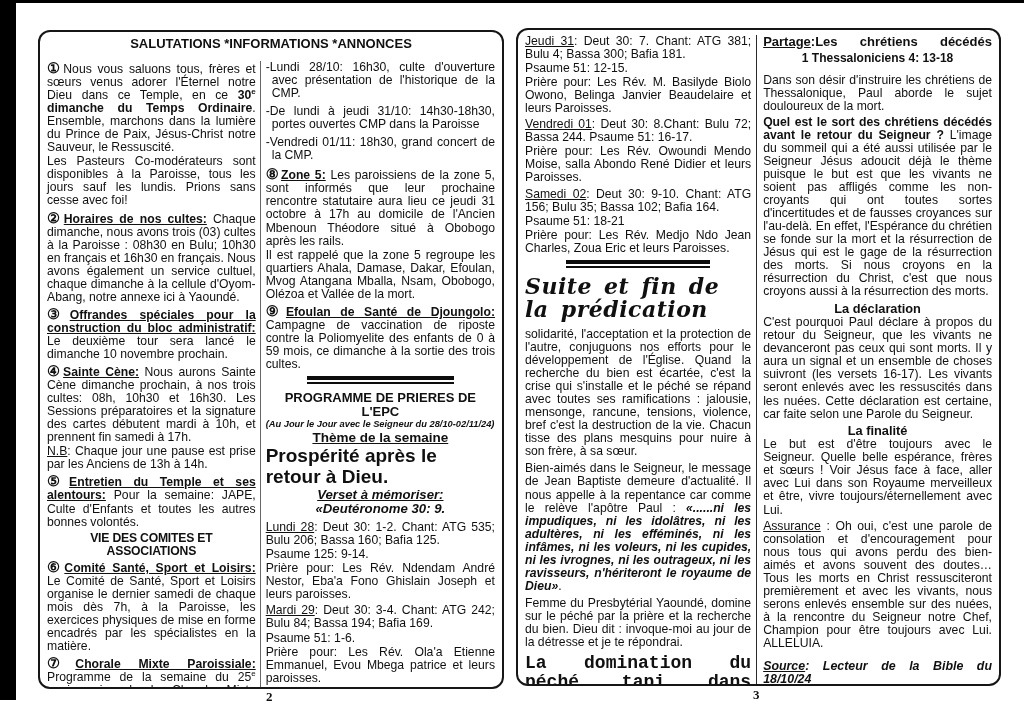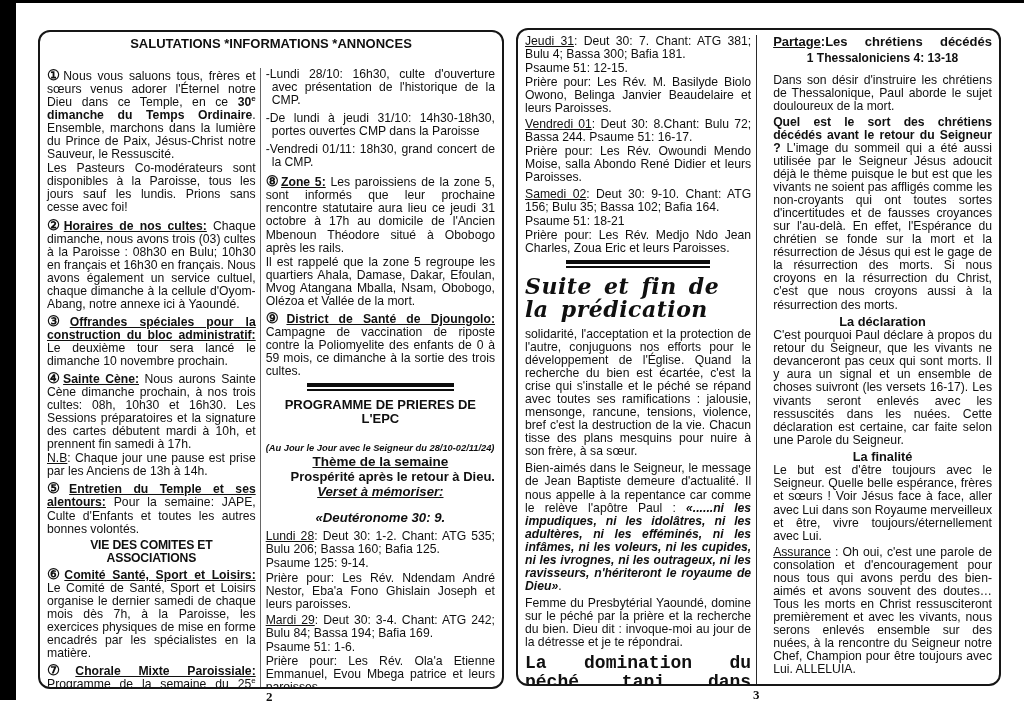--- a/index.html
+++ b/index.html
@@ -3,41 +3,41 @@
 <meta charset="utf-8">
 <style>
   html,body{margin:0;padding:0;background:#e8e8e8;}
   .canvas{position:relative;width:1024px;height:720px;background:#fff;overflow:hidden;
           font-family:"Liberation Sans",sans-serif;color:#101010;}
   .edge-left{position:absolute;left:0;top:0;width:16px;height:700px;background:#000;}
   .edge-top{position:absolute;left:0;top:0;width:1024px;height:3px;background:#000;}
   .page{position:absolute;background:#fff;border:2px solid #161616;border-radius:12px;overflow:hidden;box-sizing:border-box;}
   .page-left{left:38px;top:30px;width:466px;height:659px;padding:3px 5px 2px 5px;}
   .page-right{left:516px;top:28px;width:485px;height:658px;padding:5px 5px 2px 5px;}
-  .pg-header{text-align:center;font-weight:700;font-size:13px;margin:1px 0 17px 0;}
+  .pg-header{text-align:center;font-weight:700;font-size:13px;margin:1px 0 10px 0;}
   .cols{display:flex;align-items:stretch;}
   .col{box-sizing:border-box;}
   .page-left .col1{width:47.5%;padding:0 4px 0 2px;}
   .page-left .col2{width:52.5%;border-left:1px solid #666;padding:0 2px 0 5px;}
   .page-right .col1{width:49.5%;padding:0 5px 0 2px;}
-  .page-right .col2{width:50.5%;border-left:1.5px solid #2a2a2a;padding:0 2px 0 16px;}
+  .page-right .col2{width:50.5%;border-left:1.5px solid #2a2a2a;padding:0 2px 0 6px;}
   p{margin:0 0 3px 0;font-size:12.2px;line-height:1.07;text-align:justify;}
   .tight{margin-bottom:1px;}
   .circ{font-size:14.5px;font-weight:700;line-height:1;margin-right:1px;}
   .ut{font-weight:700;text-decoration:underline;}
   u{text-decoration:underline;}
   sup{font-size:8px;line-height:0;}
   .vie{text-align:center;font-weight:700;letter-spacing:-0.2px;margin:1px 0 2px 0;}
   .bullet{padding-left:6px;text-indent:-6px;margin-bottom:5px;}
   .dbl-rule{height:2px;border-top:4px solid #0d0d0d;border-bottom:2px solid #0d0d0d;width:64%;margin:5px auto 7px auto;}
-  .prog-title{text-align:center;font-weight:700;font-size:13px;margin-bottom:18px;}
+  .prog-title{text-align:center;font-weight:700;font-size:13px;margin-bottom:1px;}
   .prog-sub{text-align:left;font-weight:700;font-style:italic;font-size:9.3px;margin-bottom:1px;}
   .prog-theme-label{text-align:center;font-weight:700;font-size:13.5px;text-decoration:underline;margin-bottom:1px;}
-  .prog-theme{text-align:right;font-weight:700;font-size:13px;margin-bottom:1px;}
-  .prog-verse-label{text-align:center;font-weight:700;font-style:italic;font-size:13.2px;text-decoration:underline;margin-bottom:12px;}
+  .prog-theme{text-align:left;font-weight:700;font-size:19px;margin-bottom:1px;}
+  .prog-verse-label{text-align:center;font-weight:700;font-style:italic;font-size:13.2px;text-decoration:underline;margin-bottom:0;}
   .prog-verse{text-align:center;font-weight:700;font-style:italic;font-size:13.2px;margin-bottom:5px;}
   .script-head{font-family:"DejaVu Serif",serif;font-weight:700;font-style:italic;font-size:22px;
                letter-spacing:0.5px;word-spacing:4px;text-align:left;margin:1px 0 7px 0;line-height:1.05;}
   .quote{font-weight:700;font-style:italic;}
   .amen{font-weight:700;font-size:18px;margin-top:5px;font-family:Liberation Mono, monospace;}
   .partage-l1{font-weight:700;font-size:13px;text-align:justify;text-align-last:justify;margin-bottom:0;}
   .partage-l2{font-weight:700;font-size:13px;text-align:center;margin-bottom:2px;}
   .ref{text-align:center;font-weight:700;font-size:12px;margin:3px 0 9px 0;}
   .subhead{text-align:center;font-weight:700;font-size:12.8px;margin:1px 0 1px 0;}
   .source{font-weight:700;font-style:italic;font-size:12.4px;text-align:justify;text-align-last:justify;margin-top:10px;}
@@ -78,21 +78,21 @@
       </div>
 
       <div class="col col2">
         <p class="bullet">-Lundi 28/10: 16h30, culte d'ouverture avec présentation de l'historique de la CMP.</p>
         <p class="bullet">-De lundi à jeudi 31/10: 14h30-18h30, portes ouvertes CMP dans la Paroisse</p>
         <p class="bullet">-Vendredi 01/11: 18h30, grand concert de la CMP.</p>
 
         <p class="tight"><span class="circ">⑧</span><b class="ut">Zone 5:</b><span> Les paroissiens de la zone 5, sont informés que leur prochaine rencontre statutaire aura lieu ce jeudi 31 octobre à 17h au domicile de l'Ancien Mbenoun Théodore situé à Obobogo après les rails.</span></p>
         <p>Il est rappelé que la zone 5 regroupe les quartiers Ahala, Damase, Dakar, Efoulan, Mvog Atangana Mballa, Nsam, Obobogo, Olézoa et Vallée de la mort.</p>
 
-        <p><span class="circ">⑨</span><b class="ut">District de Santé de Djoungolo:</b><span> Campagne de vaccination de riposte contre la Poliomyelite des enfants de 0 à 59 mois, ce dimanche à la sortie des trois cultes.</span></p>
+        <p><span class="circ">⑨</span><b class="ut">Efoulan de Santé de Djoungolo:</b><span> Campagne de vaccination de riposte contre la Poliomyelite des enfants de 0 à 59 mois, ce dimanche à la sortie des trois cultes.</span></p>
 
         <div class="dbl-rule"></div>
 
         <p class="prog-title">PROGRAMME DE PRIERES DE L'EPC</p>
         <p class="prog-sub">(Au Jour le Jour avec le Seigneur du 28/10-02/11/24)</p>
         <p class="prog-theme-label">Thème de la semaine</p>
         <p class="prog-theme">Prospérité après le retour à Dieu.</p>
         <p class="prog-verse-label">Verset à mémoriser:</p>
         <p class="prog-verse">«Deutéronome 30: 9.</p>
 

